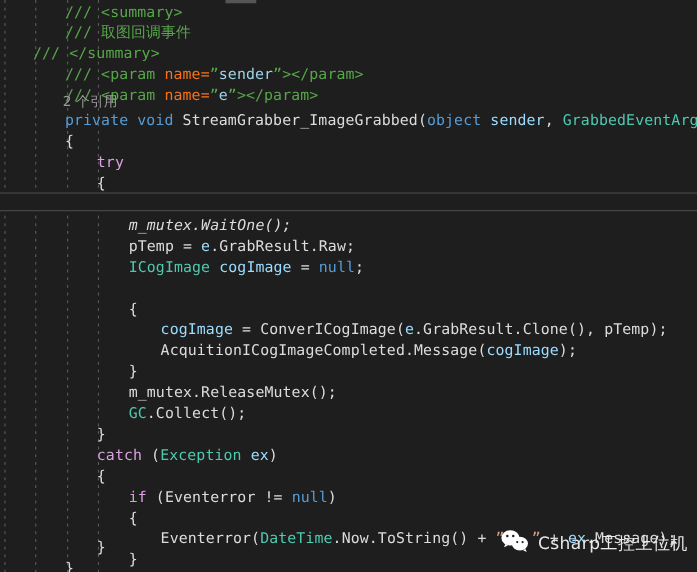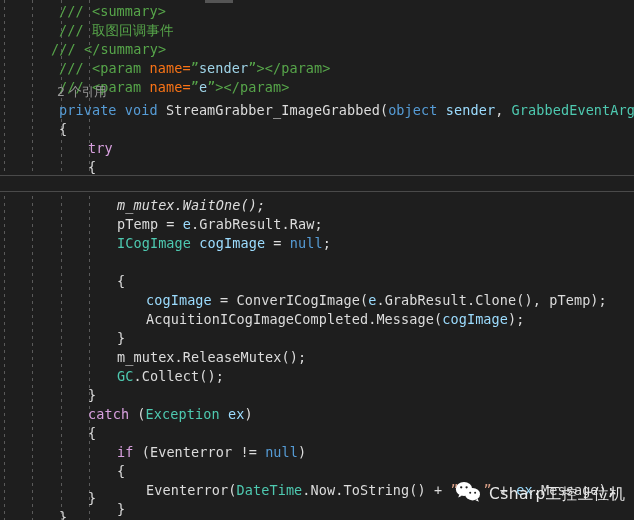--- a/index.html
+++ b/index.html
@@ -99,21 +99,21 @@
       <div class="guide" style="left: 89px;"></div>
     </div>
 
   <div class="top-marker"></div>
 
   <div class="current-line" id="current-line" style="top: 175px;"></div>
 
   <div class="code-layer" id="code-layer">
       <div class="line" style="top: 2px; padding-left: 59px;"><span class="cmt">/// </span><span class="xtag">&lt;summary&gt;</span></div>
       <div class="line" style="top: 21px; padding-left: 59px;"><span class="cmt">/// </span><span class="cmt cn">取图回调事件</span></div>
-      <div class="line" style="top: 40px; padding-left: 51px;"><span class="cmt">/// </span><span class="xtag">&lt;/summary&gt;</span></div>
+      <div class="line" style="top: 40px; padding-left: 30px;"><span class="cmt">/// </span><span class="xtag">&lt;/summary&gt;</span></div>
       <div class="line" style="top: 59px; padding-left: 59px;"><span class="cmt">/// </span><span class="xtag">&lt;param </span><span class="xattr">name=</span><span class="xtag">”</span><span class="xval">sender</span><span class="xtag">”</span><span class="xtag">&gt;</span><span class="xtag">&lt;/param&gt;</span></div>
       <div class="line" style="top: 78px; padding-left: 59px;"><span class="cmt">/// </span><span class="xtag">&lt;param </span><span class="xattr">name=</span><span class="xtag">”</span><span class="xval">e</span><span class="xtag">”</span><span class="xtag">&gt;</span><span class="xtag">&lt;/param&gt;</span></div>
       <div class="line" style="top: 82px; padding-left: 57px;"><span class="codelens">2 个引用</span></div>
       <div class="line" style="top: 101px; padding-left: 59px;"><span class="kw">private</span><span class="pun"> </span><span class="kw">void</span><span class="pun"> </span><span class="mth">StreamGrabber_ImageGrabbed</span><span class="pun">(</span><span class="kw">object</span><span class="pun"> </span><span class="loc">sender</span><span class="pun">, </span><span class="typ">GrabbedEventArgs</span></div>
       <div class="line" style="top: 120px; padding-left: 59px;"><span class="pun">{</span></div>
       <div class="line" style="top: 139px; padding-left: 88px;"><span class="ctl">try</span></div>
       <div class="line" style="top: 158px; padding-left: 88px;"><span class="pun">{</span></div>
       <div class="line" style="top: 177px; padding-left: 117px;"></div>
       <div class="line" style="top: 196px; padding-left: 117px; font-style: italic;"><span class="id">m_mutex</span><span class="pun">.</span><span class="mth">WaitOne</span><span class="pun">();</span></div>
       <div class="line" style="top: 215px; padding-left: 117px;"><span class="id">pTemp</span><span class="pun"> = </span><span class="loc">e</span><span class="pun">.</span><span class="id">GrabResult</span><span class="pun">.</span><span class="id">Raw</span><span class="pun">;</span></div>

